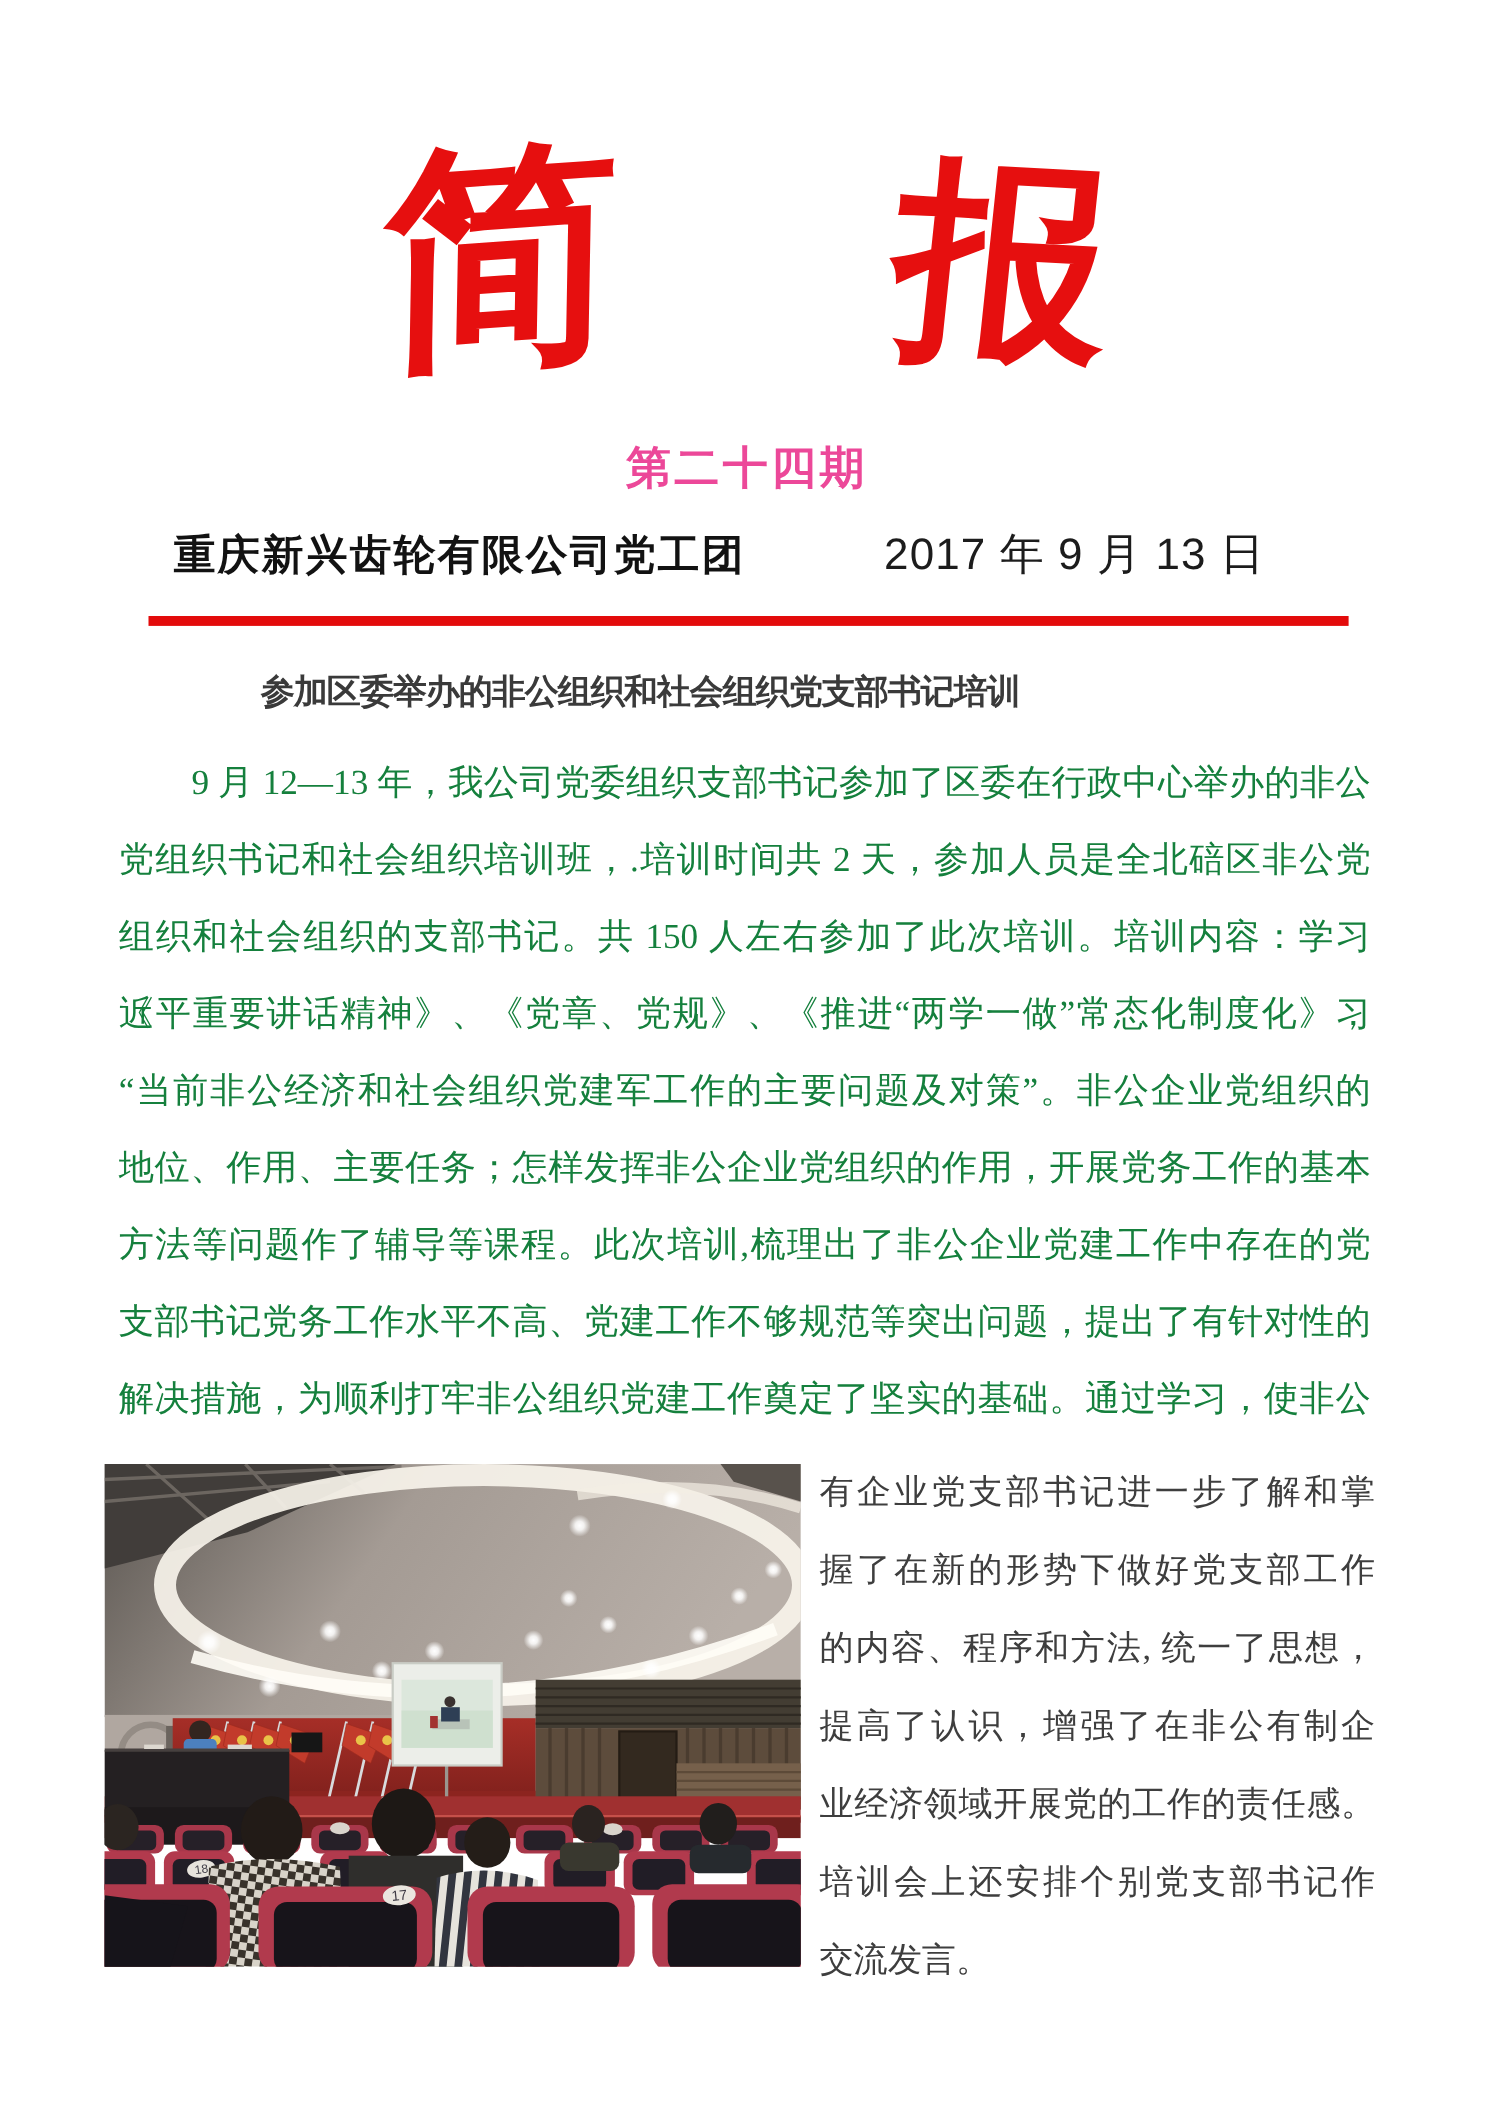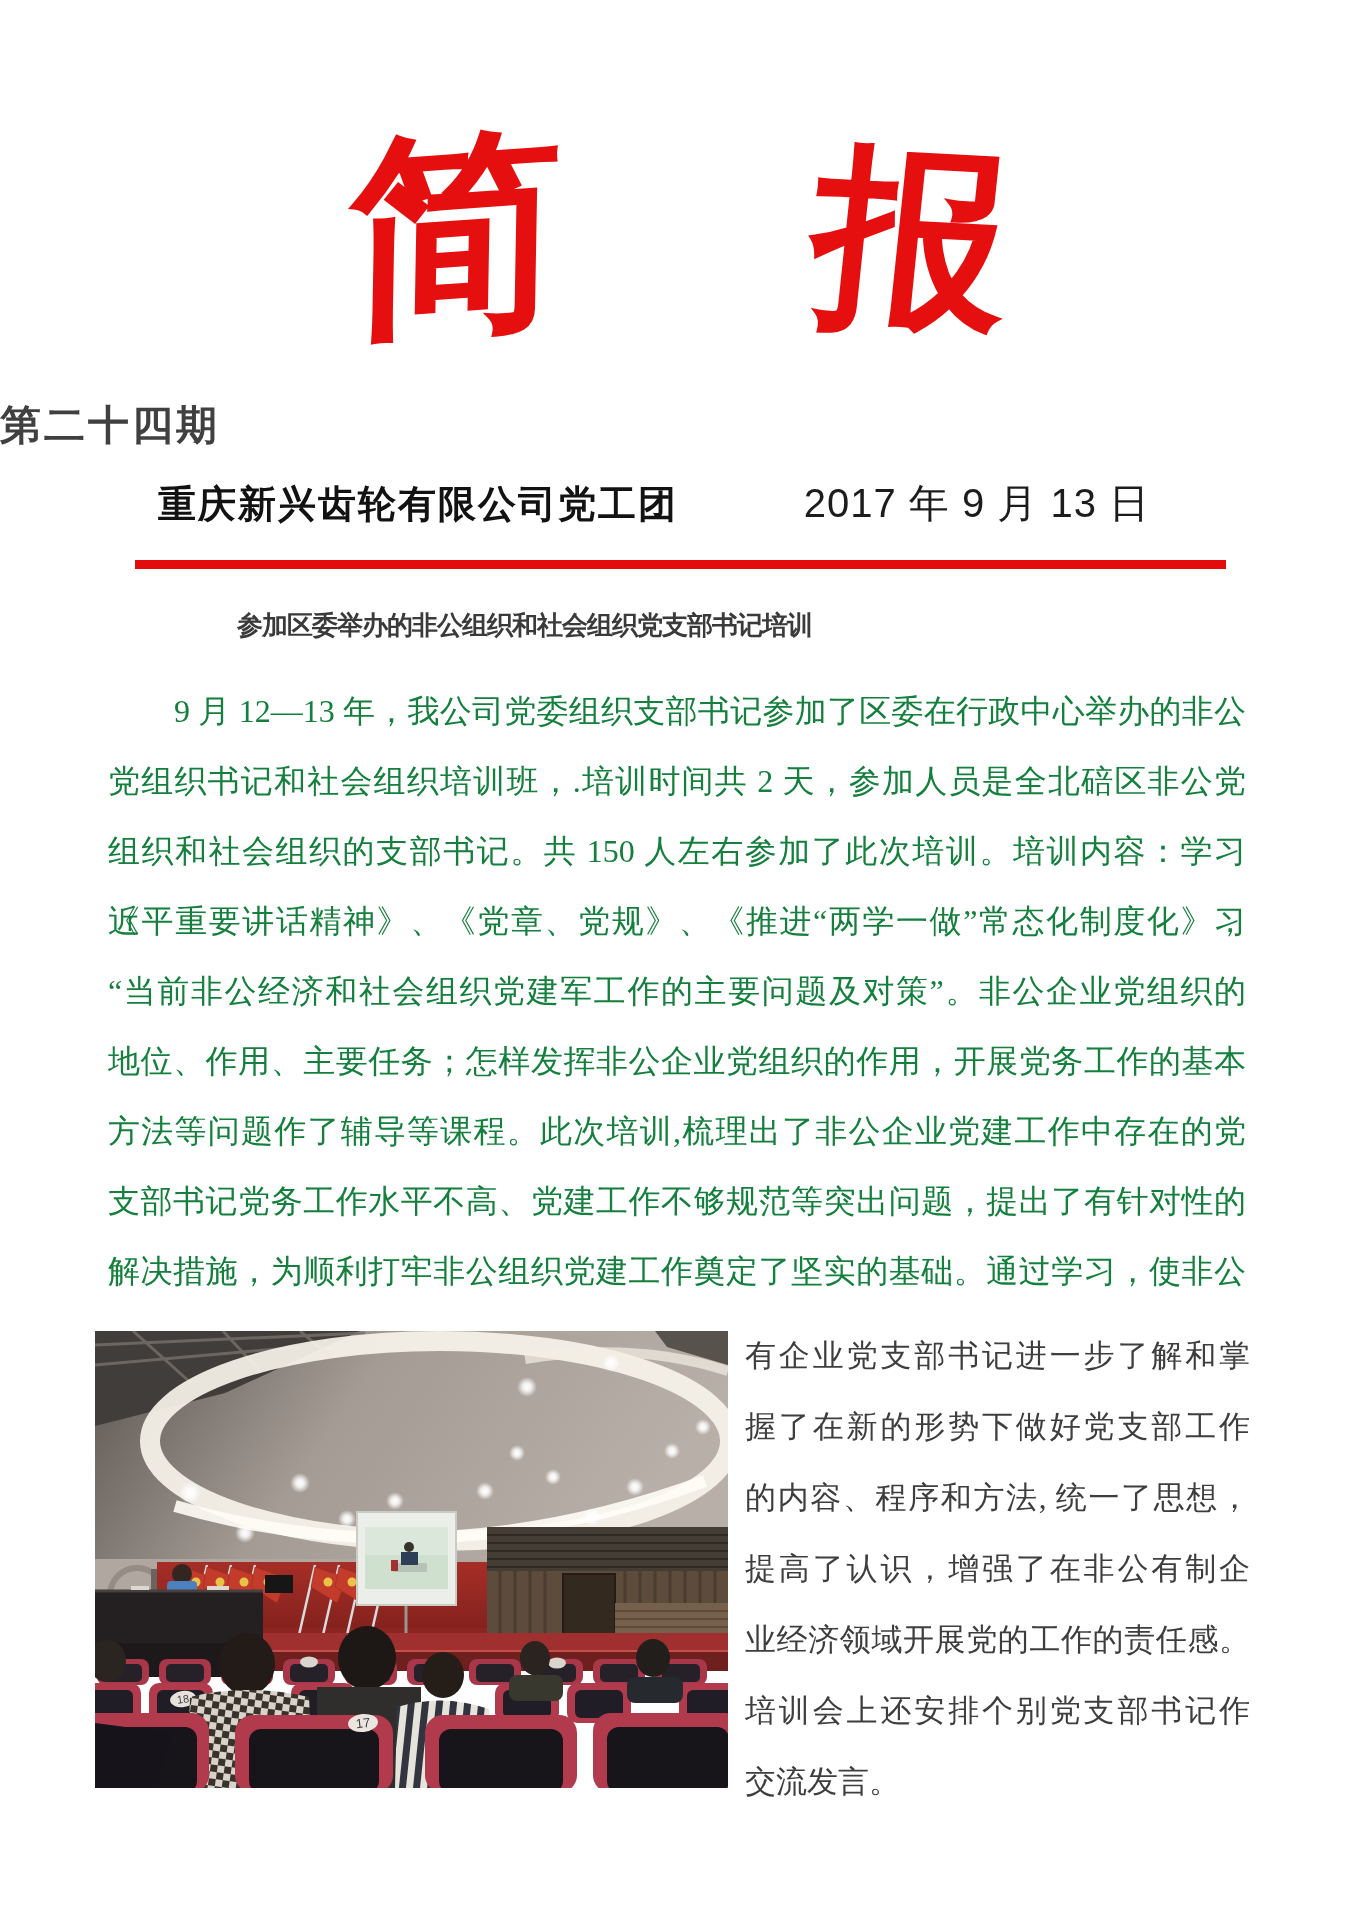--- a/index.html
+++ b/index.html
@@ -5,35 +5,35 @@
   * { margin:0; padding:0; box-sizing:border-box; }
   html,body { background:#ffffff; }
   body { width:1358px; height:1920px; font-family:"Liberation Serif", serif; }
   .page { position:relative; width:1358px; height:1920px; background:#fff; overflow:hidden; }
 
   .masthead { position:absolute; top:126px; left:0; width:100%; display:flex; justify-content:center;
               gap:252px; color:#e60f0f; font-family:"DejaVu Serif", serif; font-weight:bold; }
   .mast-char-left  { font-size:214px; line-height:1; transform:rotate(-4deg) skewX(-5deg); }
   .mast-char-right { font-size:196px; line-height:1; margin-top:14px; transform:rotate(3deg) skewX(-3deg); }
 
-  .issue { position:absolute; top:398px; left:0; width:100%; 
+  .issue { position:absolute; top:398px; left:0; width:100%; text-align:center;
            font-family:"Liberation Sans", sans-serif; font-weight:bold; font-size:41px;
-           color:#404040; letter-spacing:3px; }
+           color:#ec4899; letter-spacing:3px; }
 
   .header-row { position:absolute; top:476px; left:158px; right:208px;
                 display:flex; justify-content:space-between; align-items:baseline; }
   .org  { font-family:"Liberation Sans", sans-serif; font-weight:bold; font-size:38px;
           color:#121212; letter-spacing:2px; }
   .date { font-family:Liberation Sans, sans-serif; font-size:40px; color:#1c1c1c; letter-spacing:1px; }
 
   .divider { position:absolute; top:560px; left:135px; width:1091px; height:9px; background:#e30b0b; }
 
   .article-title { position:absolute; top:608px; left:237px;
                    font-family:"Liberation Sans", sans-serif; font-weight:bold;
-                   font-size:26px; color:#3a3a3a; letter-spacing:-1px; }
+                   font-size:31px; color:#3a3a3a; letter-spacing:-1px; }
 
   .body-block { position:absolute; top:676px; left:108px; width:1138px; }
   .body-line  { height:70px; line-height:70px; font-size:32px; color:#15803d;
                 text-align:justify; text-align-last:justify; }
   .body-line.indent { padding-left:66px; }
 
   .photo-wrap { position:absolute; top:1331px; left:95px; width:633px; height:457px; }
   .photo-wrap svg { display:block; }
 
   .side-col  { position:absolute; top:1320px; left:745px; width:505px; }

